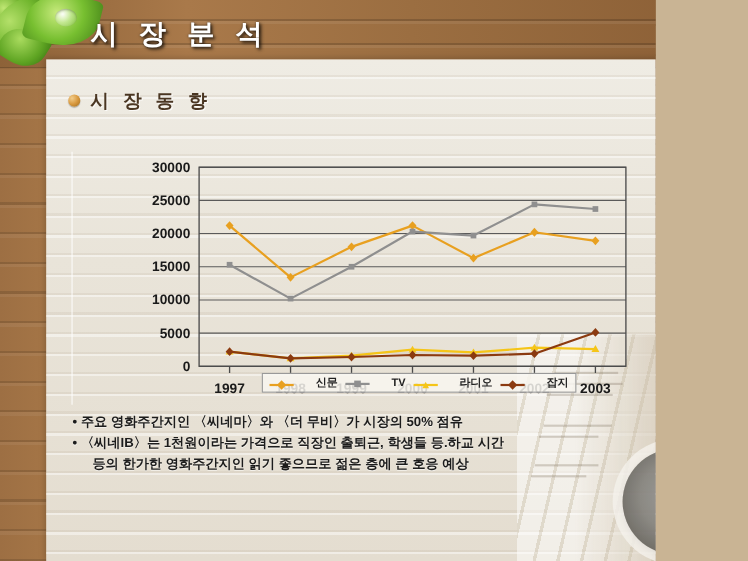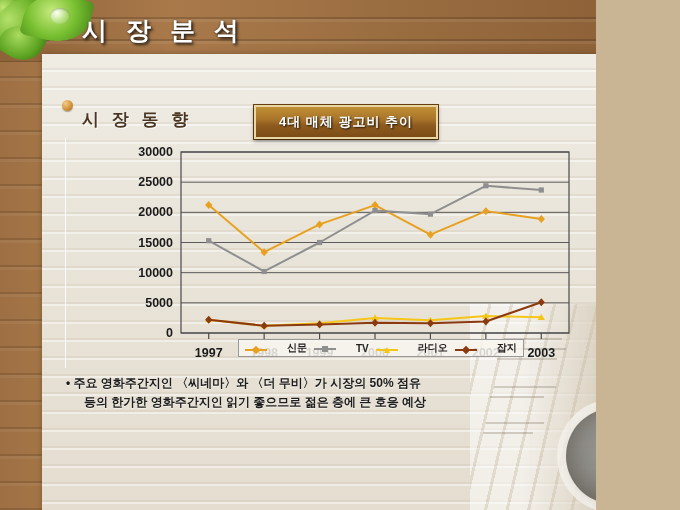--- a/index.html
+++ b/index.html
@@ -87,21 +87,21 @@
   }
   #cup-inner{position:absolute;left:50%;top:50%;width:34px;height:34px;margin:-17px 0 0 -17px;
     border-radius:50%;background:radial-gradient(circle at 45% 40%,#bdbbb6,#8b8984 70%,#6d6a64 100%);}
 
   
   #section-heading{position:absolute;left:20px;top:26px;display:flex;align-items:center;}
   #bullet-dot{width:11px;height:11px;border-radius:50%;
     background:radial-gradient(circle at 32% 30%,#f2cc8a 0%,#d8993f 50%,#9e6a1c 100%);
     box-shadow:0 1px 1px rgba(0,0,0,.3);margin-right:9px;}
   #section-title{font-size:17px;font-weight:bold;color:#4a3622;letter-spacing:4px;
-    text-shadow:1px 1px 0 rgba(255,255,255,.8);white-space:nowrap;margin-top:28px;}
+    text-shadow:1px 1px 0 rgba(255,255,255,.8);white-space:nowrap;}
 
   
   #chart-title-plaque{
     position:absolute;left:212px;top:51px;width:180px;height:30px;
     background:linear-gradient(to bottom,#c08f34 0%,#a9742a 42%,#8f5c1f 60%,#7b4c17 100%);
     border:2px solid #e8d7a4;
     box-shadow:0 2px 4px rgba(0,0,0,.45), 0 0 0 1px #6b4211;
     display:flex;align-items:center;justify-content:center;
   }
   #chart-title-text{font-size:13px;font-weight:bold;color:#ffffff;letter-spacing:1px;
@@ -167,23 +167,20 @@
       <div id="cup">
         <div id="cup-inner"></div>
       </div>
     </div>
 
     <div id="section-heading">
       <div id="bullet-dot"></div>
       <div id="section-title">시 장 동 향</div>
     </div>
 
-    <div id="chart-title-plaque">
-      <span id="chart-title-text">4대 매체 광고비 추이</span>
-    </div>
 
     <div id="chart-frame">
       <svg id="chart-svg" width="556" height="230" viewBox="0 0 556 230">
           <line x1="115" y1="195" x2="503" y2="195" stroke="#5a5a5a" stroke-width="1"></line>
           <text x="107" y="199" text-anchor="end" font-family="&quot;Liberation Sans&quot;, sans-serif" font-size="12.5" font-weight="bold" fill="#1a1a1a">0</text>
           <line x1="115" y1="164.83333333333334" x2="503" y2="164.83333333333334" stroke="#5a5a5a" stroke-width="1"></line>
           <text x="107" y="168.83333333333334" text-anchor="end" font-family="&quot;Liberation Sans&quot;, sans-serif" font-size="12.5" font-weight="bold" fill="#1a1a1a">5000</text>
           <line x1="115" y1="134.66666666666666" x2="503" y2="134.66666666666666" stroke="#5a5a5a" stroke-width="1"></line>
           <text x="107" y="138.66666666666666" text-anchor="end" font-family="&quot;Liberation Sans&quot;, sans-serif" font-size="12.5" font-weight="bold" fill="#1a1a1a">10000</text>
           <line x1="115" y1="104.5" x2="503" y2="104.5" stroke="#5a5a5a" stroke-width="1"></line>
@@ -270,17 +267,18 @@
           <span class="legend-swatch">
             <i style="background: rgb(139, 58, 16);"></i>
             <b style="background: rgb(139, 58, 16); transform: rotate(45deg);"></b>
           </span>
           <span class="legend-label">잡지</span>
         </div>
       </div>
 
     <div id="bullet-list">
       <div class="bullet-line">• 주요 영화주간지인 〈씨네마〉와 〈더 무비〉가 시장의 50% 점유</div>
+      <div class="bullet-line">• 〈씨네IB〉는 1천원이라는 가격으로 직장인 출퇴근, 학생들 등.하교 시간</div>
       <div class="bullet-line cont">등의 한가한 영화주간지인 읽기 좋으므로 젊은 층에 큰 호응 예상</div>
     </div>
 
   </div>
 </div>
 
 </body></html>

